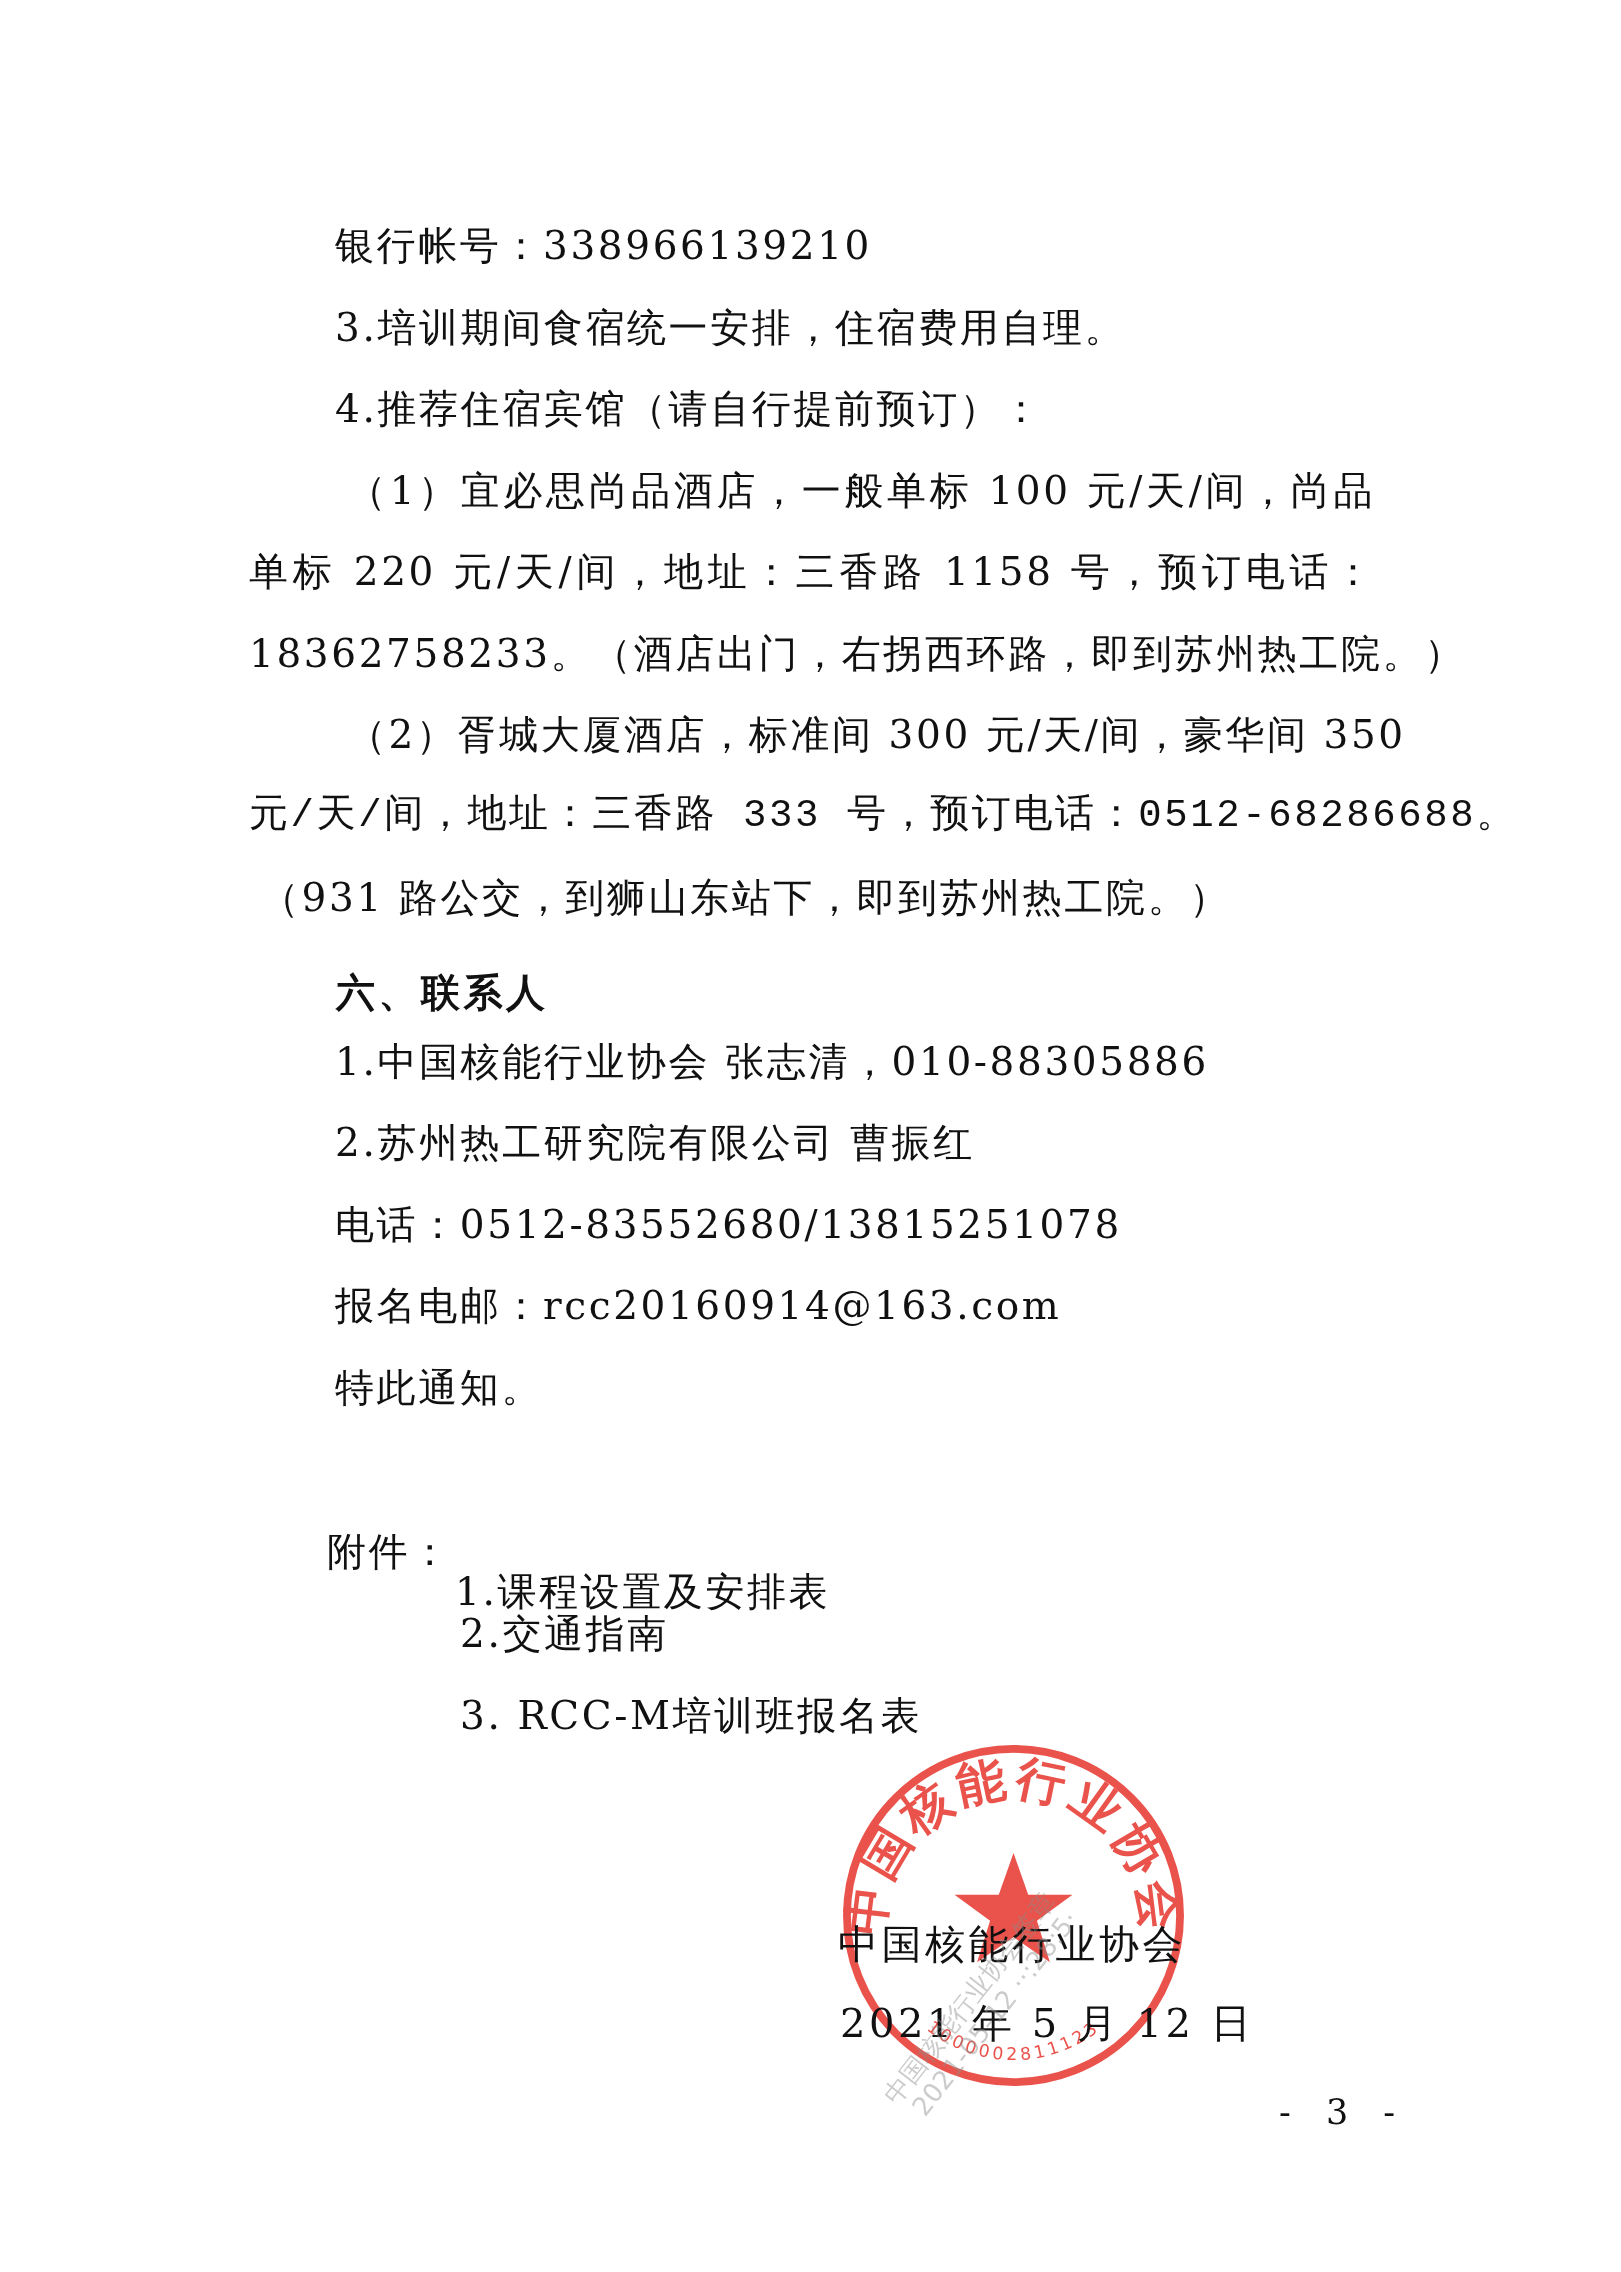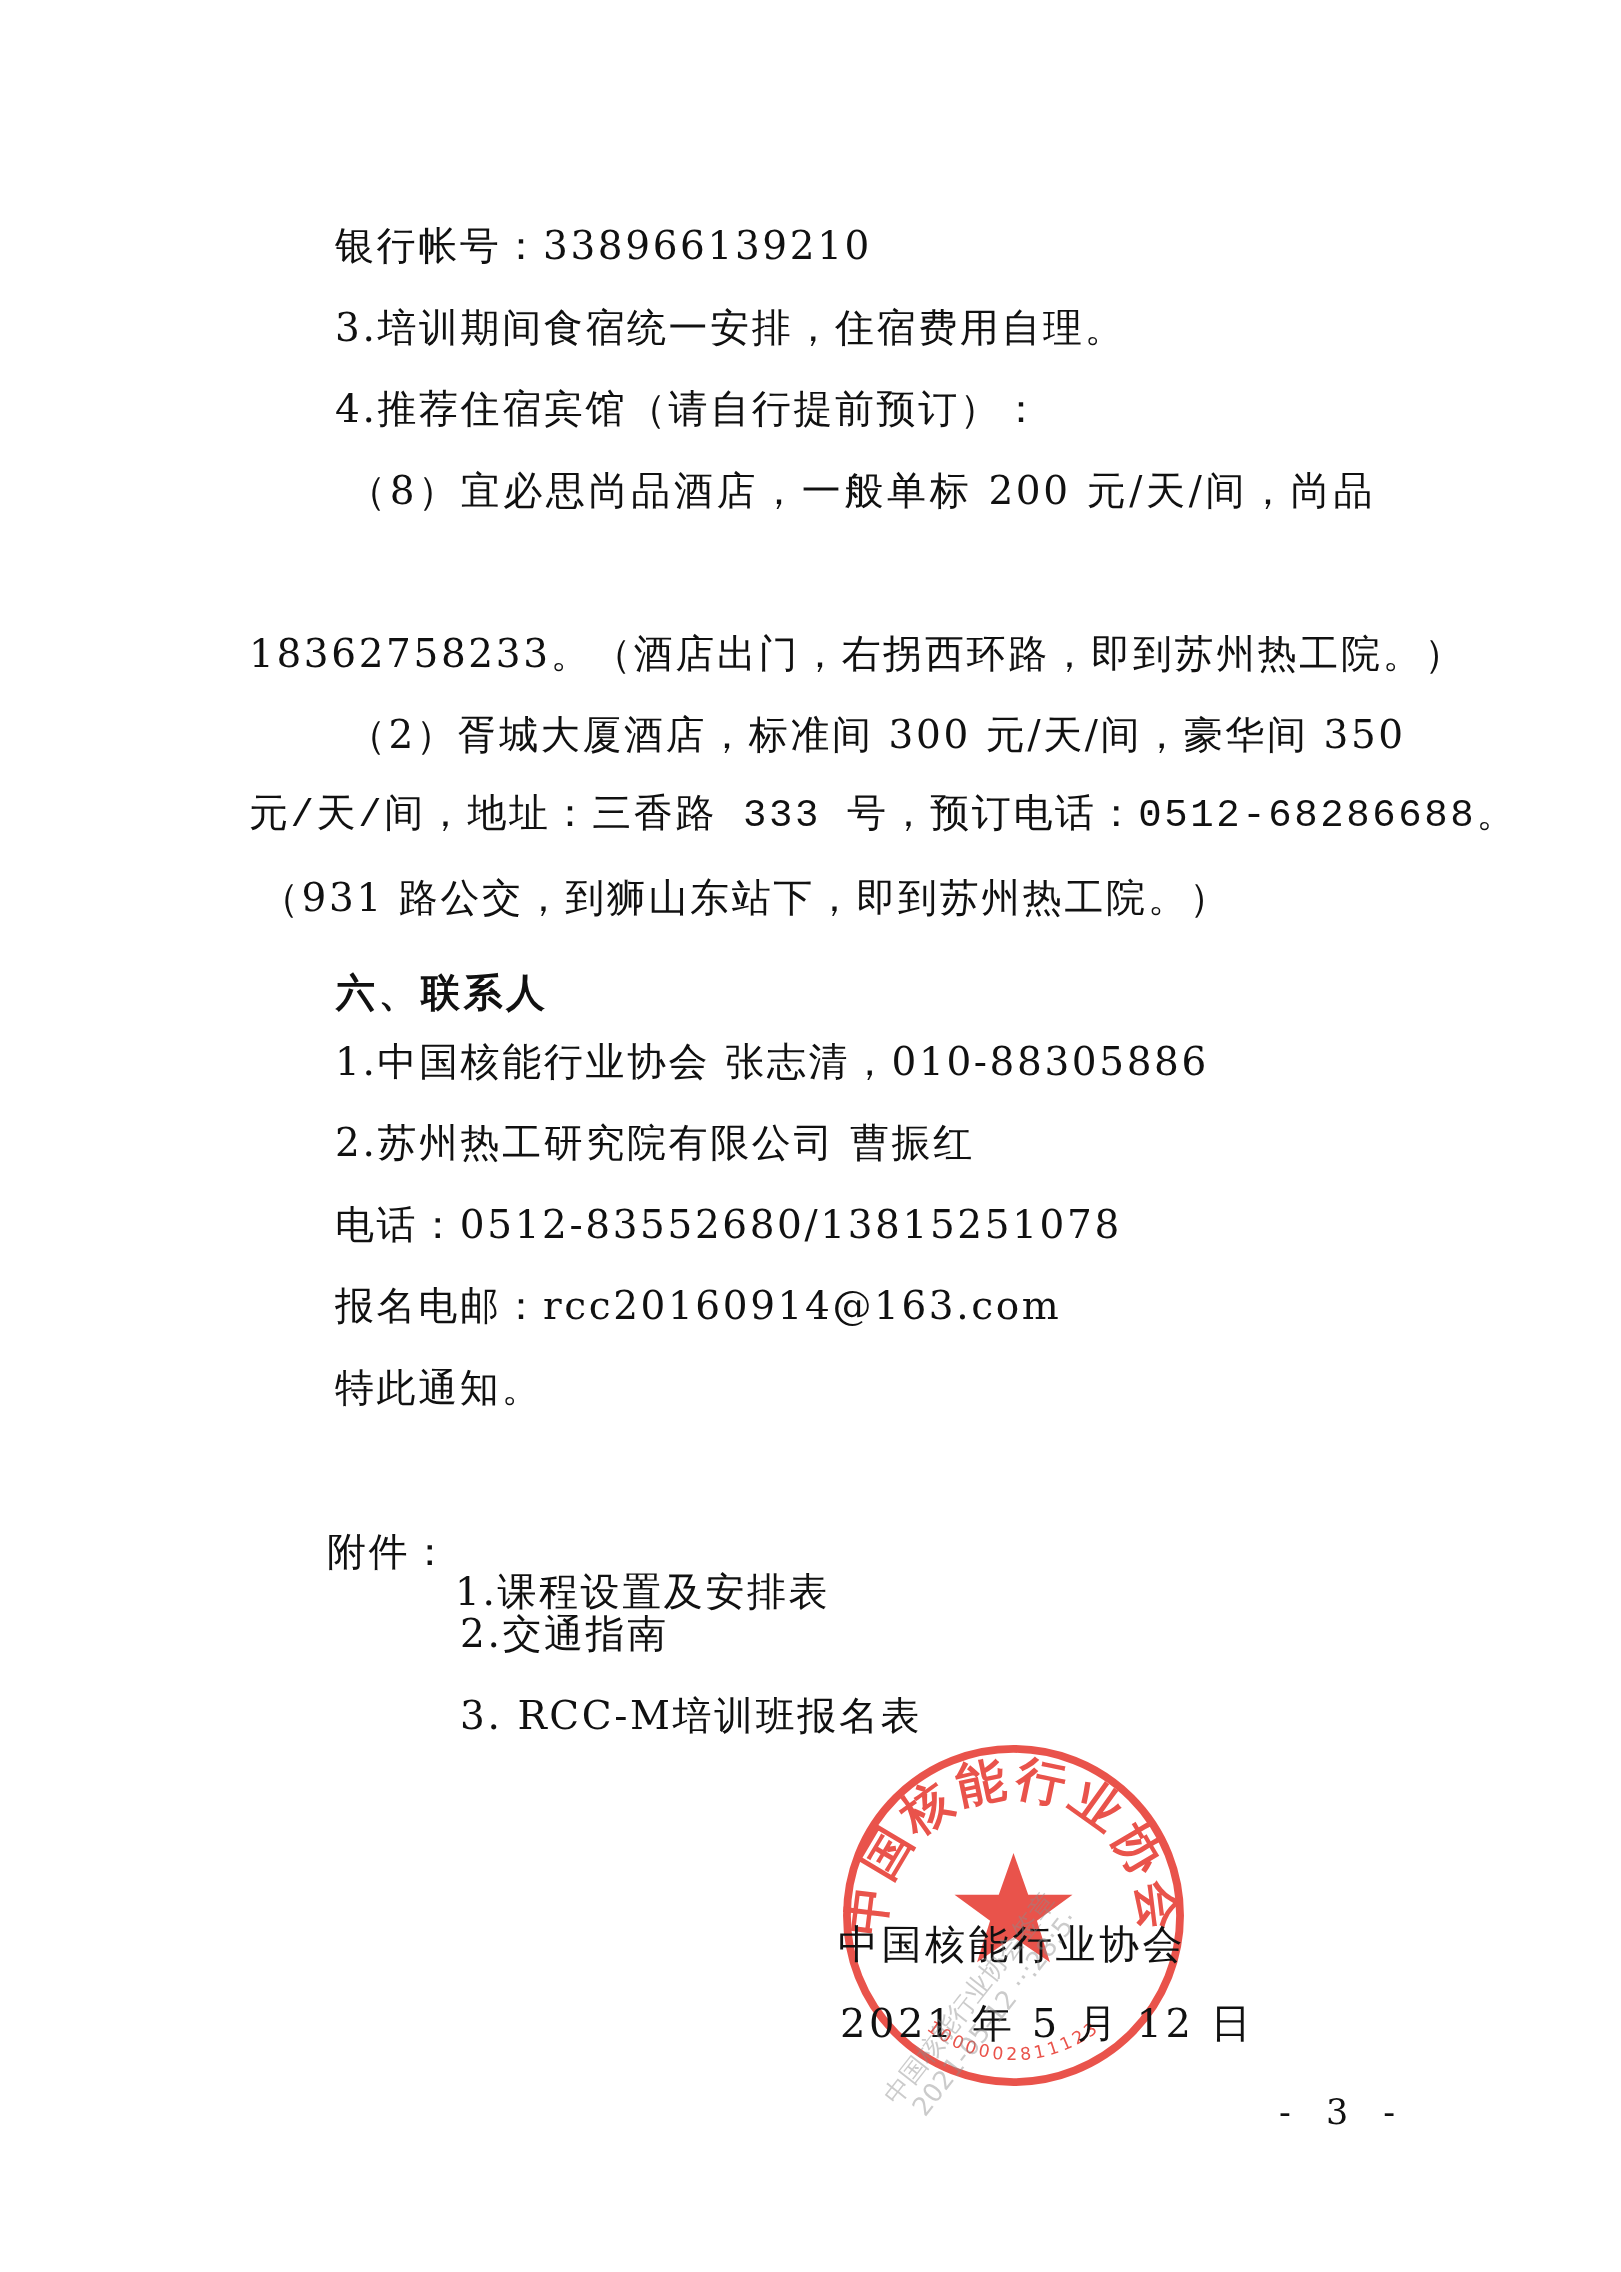--- a/index.html
+++ b/index.html
@@ -17,21 +17,22 @@
                white-space: nowrap; transform-origin: left top; font-family: "DejaVu Sans", sans-serif; }
 </style>
 </head>
 <body>
 
 <div class="page">
 
   <div class="line" style="left:335px; top:221px;">银行帐号：338966139210</div>
   <div class="line" style="left:335px; top:303px;">3.培训期间食宿统一安排，住宿费用自理。</div>
   <div class="line" style="left:335px; top:384px;">4.推荐住宿宾馆（请自行提前预订）：</div>
-  <div class="line just" style="left:347px; top:466px; width:1028px;">（8）宜必思尚品酒店，一般单标 200 元/天/间，尚品</div>
+  <div class="line just" style="left:347px; top:466px; width:1028px;">（1）宜必思尚品酒店，一般单标 100 元/天/间，尚品</div>
+  <div class="line just" style="left:249px; top:547px; width:1126px;">单标 220 元/天/间，地址：三香路 1158 号，预订电话：</div>
   <div class="line just" style="left:249px; top:629px; width:1126px;">18362758233。（酒店出门，右拐西环路，即到苏州热工院。）</div>
   <div class="line just" style="left:347px; top:710px; width:1028px;">（2）胥城大厦酒店，标准间 300 元/天/间，豪华间 350</div>
   <div class="line just" style="left:249px; top:792px; width:1128px;font-family:Liberation Mono, monospace;">元/天/间，地址：三香路 333 号，预订电话：0512-68286688。</div>
   <div class="line" style="left:260px; top:873px;">（931 路公交，到狮山东站下，即到苏州热工院。）</div>
 
   <div class="line heading" style="left:336px; top:949px;margin-top:19px;">六、联系人</div>
   <div class="line" style="left:335px; top:1037px;">1.中国核能行业协会 张志清，010-88305886</div>
   <div class="line" style="left:335px; top:1118px;">2.苏州热工研究院有限公司 曹振红</div>
   <div class="line" style="left:335px; top:1200px;">电话：0512-83552680/13815251078</div>
   <div class="line" style="left:335px; top:1281px;">报名电邮：rcc20160914@163.com</div>

